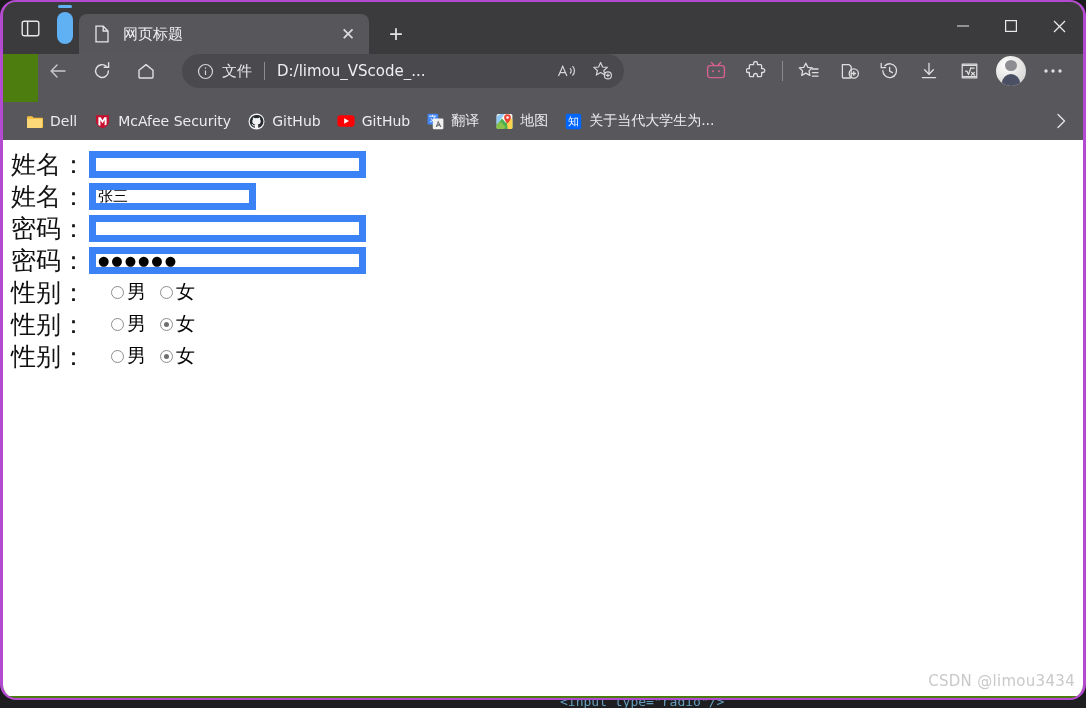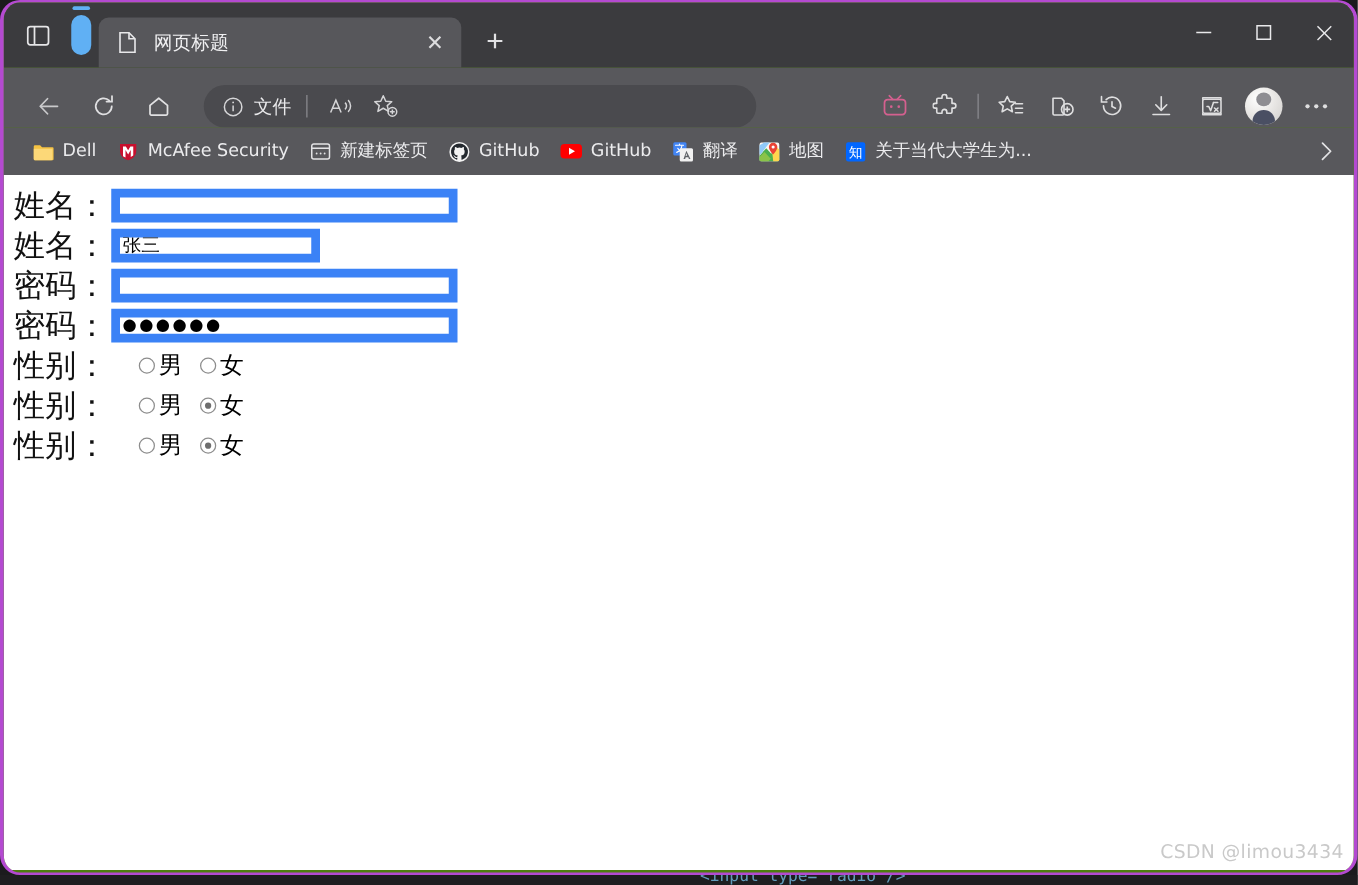--- a/index.html
+++ b/index.html
@@ -124,23 +124,24 @@
     width: 48px; height: 48px;
     display: flex; align-items: center; justify-content: center;
     color: #e9e9eb;
   }
 
   
   #toolbar {
     height: 48px;
     background: #58585c;
     display: flex;
-    align-items: flex-end;
-    padding: 0 10px 0 18px;
+    align-items: flex-start;
+    padding: 0 10px 0 2px;
     gap: 0px;
+    margin-left: 35px;
   }
   .nav-btn {
     width: 36px; height: 34px;
     display: flex; align-items: center; justify-content: center;
     color: #d8d8da;
     margin-right: 8px;
     border-radius: 4px;
   }
   #omnibox {
     flex: 1 1 auto;
@@ -437,20 +438,21 @@
     <div id="omnibox">
       <span class="omni-info">
         <svg width="17" height="17" viewBox="0 0 17 17" fill="none" stroke="#d5d5d7" stroke-width="1.2">
           <circle cx="8.5" cy="8.5" r="7"></circle>
             <line x1="8.5" y1="7.4" x2="8.5" y2="12"></line>
             <circle cx="8.5" cy="4.9" r="0.75" fill="#d5d5d7" stroke="none"></circle>
         </svg>
       </span>
       <span class="omni-scheme">文件</span>
       <span class="omni-sep"></span>
+      <span class="omni-url">D:/limou_VScode_...</span>
       <span class="omni-btn">
         <svg width="19" height="17" viewBox="0 0 19 17" fill="none" stroke="#d5d5d7" stroke-width="1.2">
           <path d="M1.5 13 5.7 3.2 9.9 13"></path>
             <line x1="3" y1="9.6" x2="8.4" y2="9.6"></line>
           <path d="M13 5.1a3.6 3.6 0 0 1 0 5.4"></path>
             <path d="M15.5 3.1a6.6 6.6 0 0 1 0 9.4"></path>
         </svg>
       </span>
       <span class="omni-btn">
         <svg width="21" height="20" viewBox="0 0 21 20" fill="none" stroke="#d5d5d7" stroke-width="1.2" stroke-linejoin="round">
@@ -545,32 +547,20 @@
     <div class="bm">
       <span class="bm-ico">
         <svg width="17" height="17" viewBox="0 0 17 17">
           <path d="M2 2.2h13v5.6c0 4-3.3 6.6-6.5 7.4C5.3 14.4 2 11.8 2 7.8z" fill="#c8102e"></path>
           <path d="M4.4 4.2h2.3l1.8 3 1.8-3h2.3v7.2l-2 1.1V7l-2.1 3.5L6.4 7v6l-2-1.1z" fill="#fff"></path>
         </svg>
       </span>
       <span>McAfee Security</span>
     </div>
 
-    <div class="bm">
-      <span class="bm-ico">
-        <svg width="17" height="16" viewBox="0 0 17 16" fill="none" stroke="#e3e3e5" stroke-width="1.2">
-          <rect x="1.4" y="2.2" width="14.2" height="12" rx="1.6"></rect>
-          <line x1="1.4" y1="5.6" x2="15.6" y2="5.6"></line>
-          <circle cx="5.3" cy="9.8" r="0.75" fill="#e3e3e5" stroke="none"></circle>
-          <circle cx="8.5" cy="9.8" r="0.75" fill="#e3e3e5" stroke="none"></circle>
-          <circle cx="11.7" cy="9.8" r="0.75" fill="#e3e3e5" stroke="none"></circle>
-        </svg>
-      </span>
-      <span>新建标签页</span>
-    </div>
 
     <div class="bm">
       <span class="bm-ico">
         <svg width="17" height="17" viewBox="0 0 17 17">
           <circle cx="8.5" cy="8.5" r="8" fill="#f3f3f3"></circle>
           <path d="M8.5 1.9a6.6 6.6 0 0 0-2.1 12.9c.33.06.45-.14.45-.32v-1.2c-1.84.4-2.23-.78-2.23-.78-.3-.77-.74-.98-.74-.98-.6-.41.05-.4.05-.4.67.05 1.02.69 1.02.69.59 1.01 1.56.72 1.94.55.06-.43.23-.72.42-.89-1.47-.17-3.01-.74-3.01-3.28 0-.72.26-1.31.68-1.78-.07-.17-.3-.85.06-1.77 0 0 .56-.18 1.82.68a6.3 6.3 0 0 1 3.31 0c1.26-.86 1.81-.68 1.81-.68.37.92.14 1.6.07 1.77.43.47.68 1.06.68 1.78 0 2.55-1.54 3.11-3.01 3.28.24.2.45.61.45 1.23v1.82c0 .18.12.39.46.32A6.6 6.6 0 0 0 8.5 1.9z" fill="#24292f"></path>
         </svg>
       </span>
       <span>GitHub</span>
     </div>

